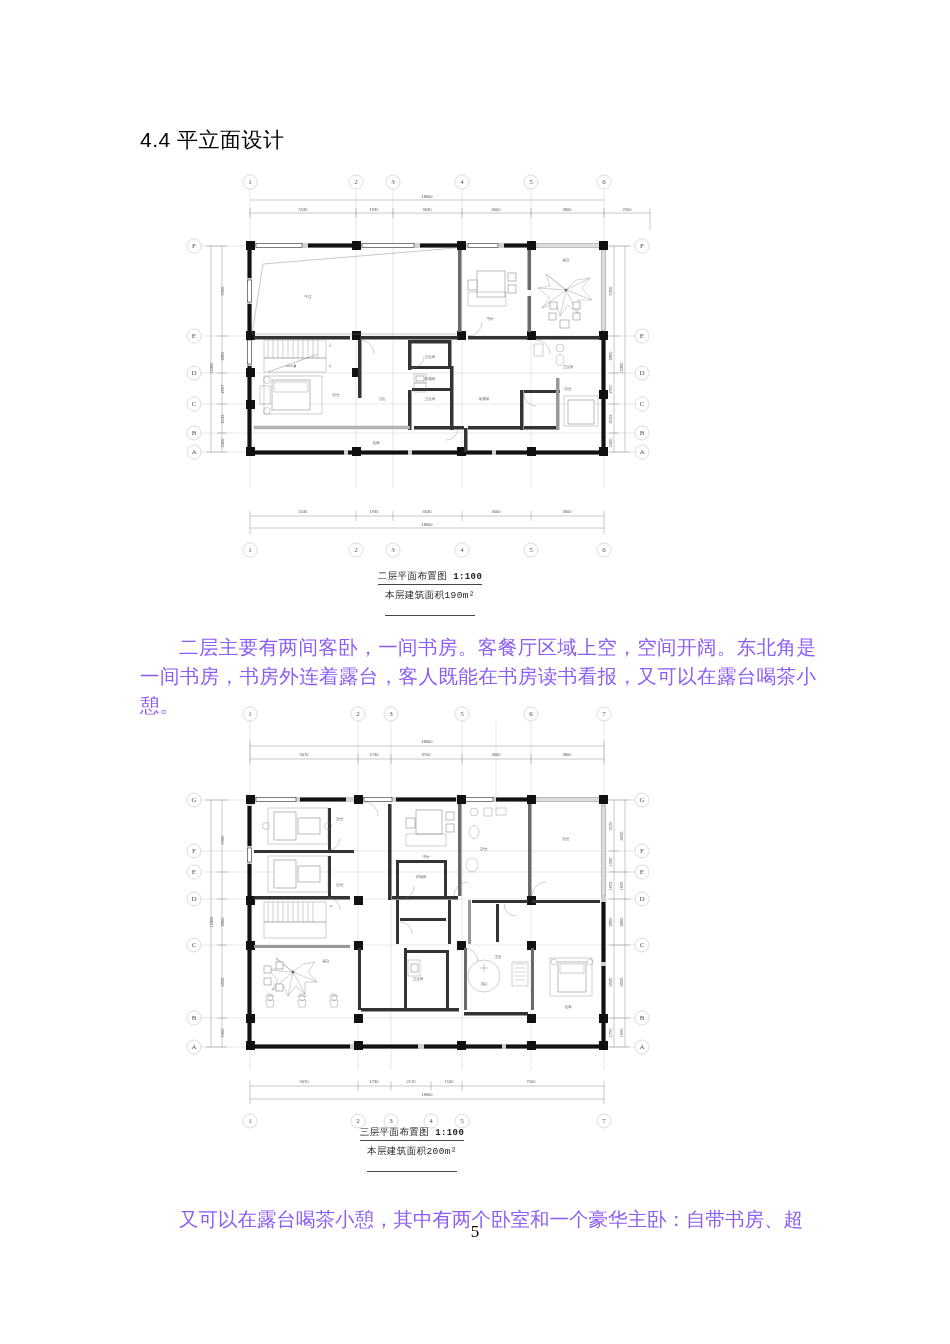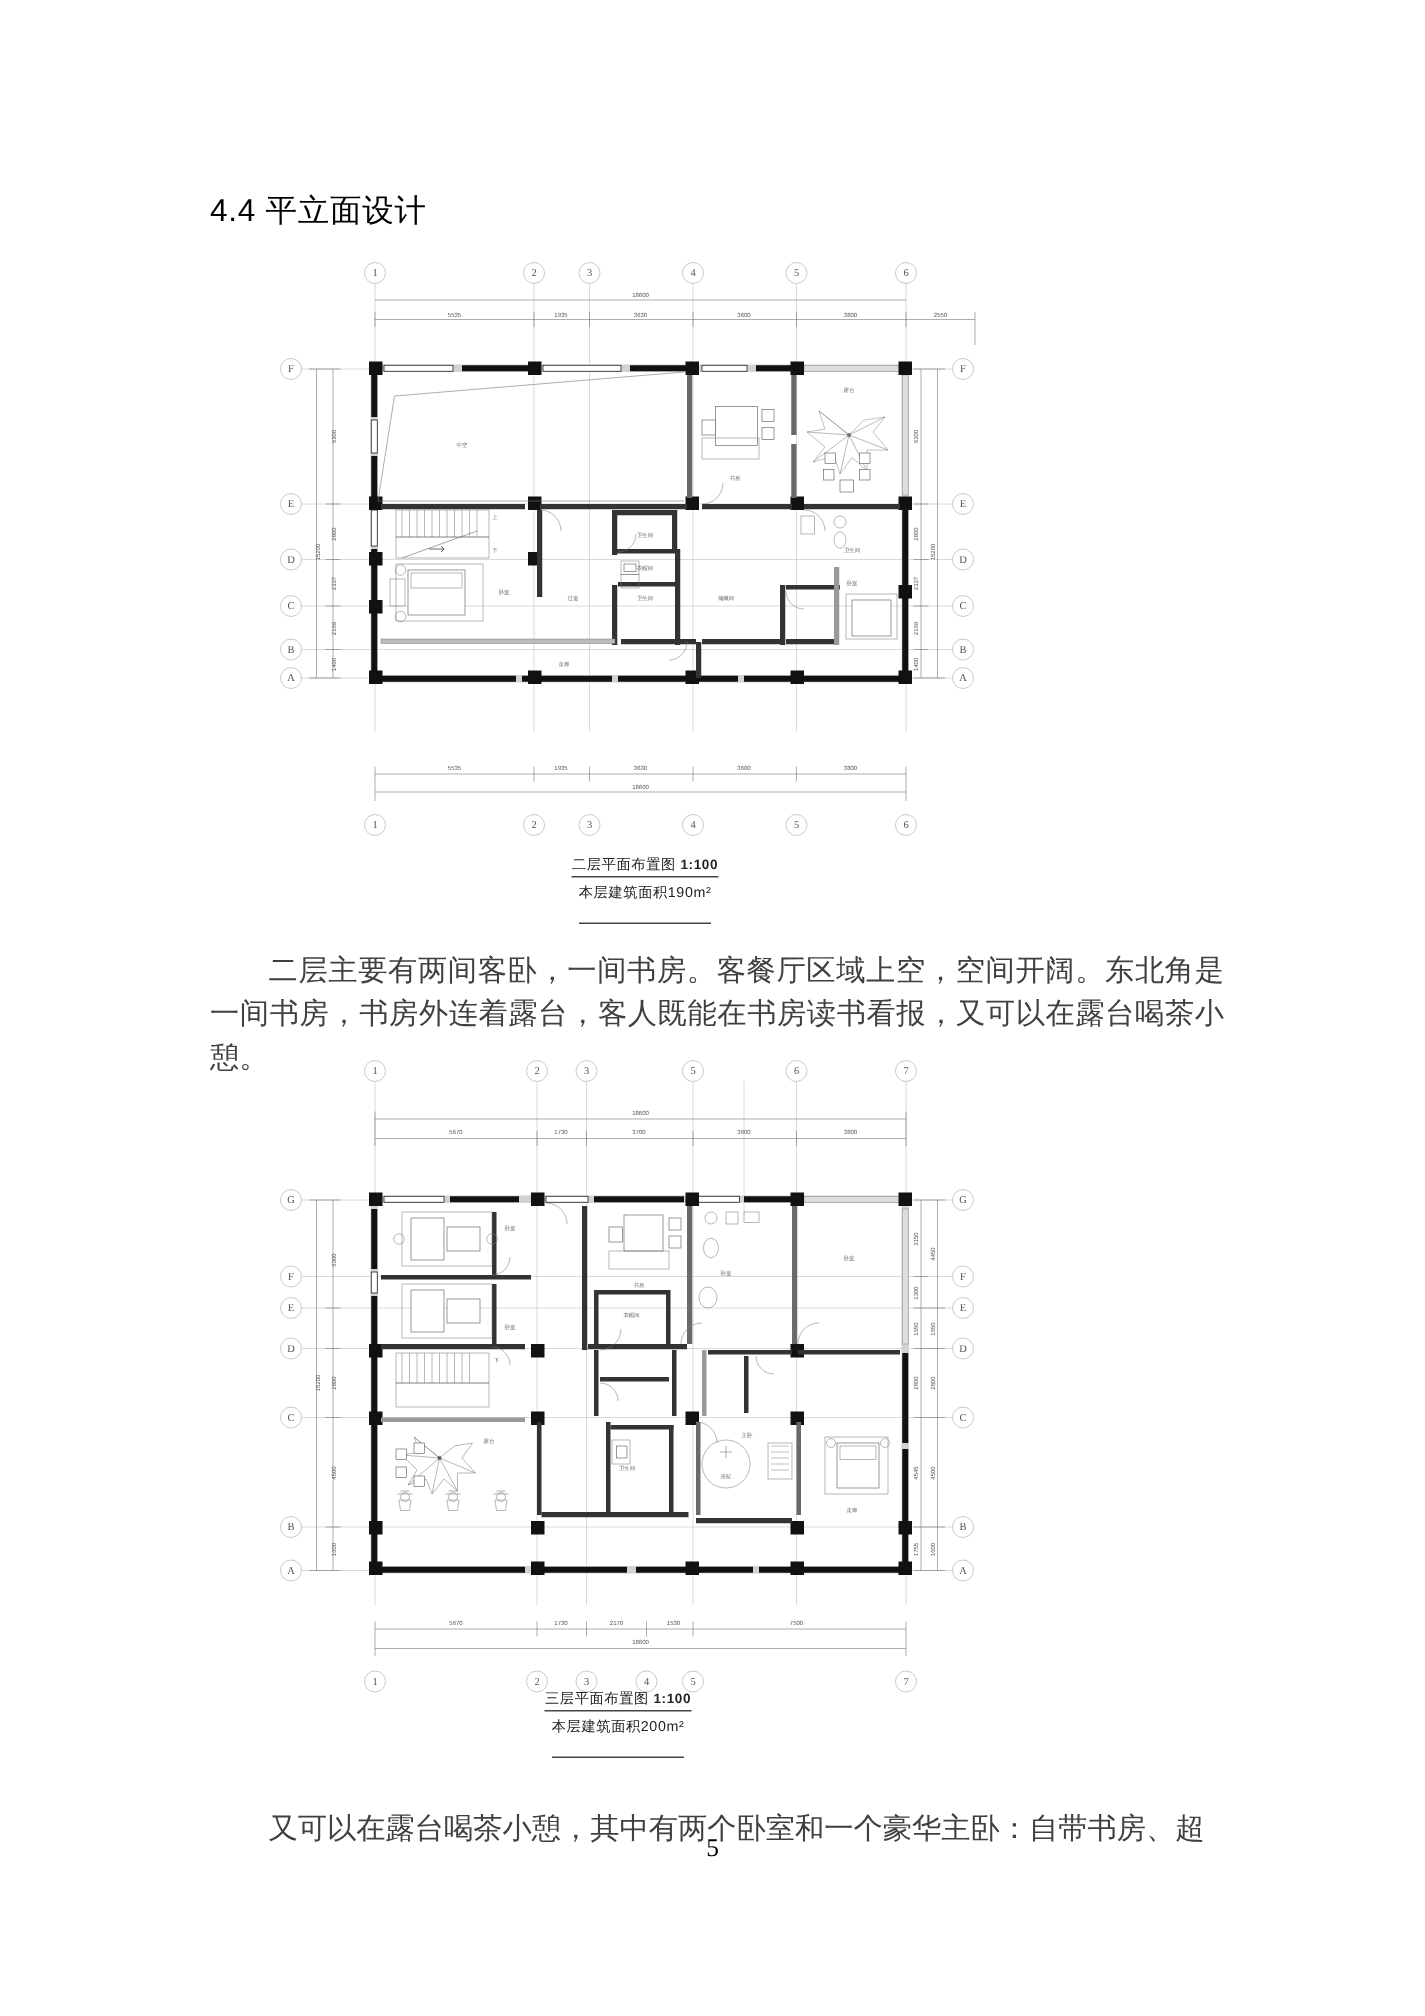--- a/index.html
+++ b/index.html
@@ -12,40 +12,40 @@
 
   .heading{
     position:absolute;left:140px;top:126px;
     font-family:"Liberation Sans","DejaVu Sans",sans-serif;
     font-weight:normal;font-size:21px;letter-spacing:.5px;color:#000;
   }
 
   .para{
     position:absolute;
     font-size:19.5px;line-height:29px;text-align:justify;
-    text-justify:inter-ideograph;color:#404040;
+    text-justify:inter-ideograph;color:#8b5cf6;
     font-family:"Liberation Serif","DejaVu Serif",serif;
   }
   #para-1{left:140px;top:613px;width:676px;text-indent:2em;}
   #para-2{left:140px;top:1185px;width:676px;text-indent:2em;}
 
   .pagenum{
     position:absolute;left:0;top:1222px;width:950px;text-align:center;
     font-size:17px;color:#000;
   }
 
   
   .drawing{position:absolute;}
   #drawing-1{left:168px;top:168px;width:500px;height:420px;}
   #drawing-2{left:168px;top:700px;width:500px;height:460px;}
   .drawing svg{display:block;width:100%;height:100%;}
 
   .cap{
     position:absolute;text-align:center;
-    font-family:Liberation Sans, sans-serif;color:#222;
+    font-family:Liberation Mono, monospace;color:#222;
   }
   .cap .l1{font-size:9.5px;letter-spacing:.4px;border-bottom:1px solid #444;display:inline-block;padding-bottom:1px;}
   .cap .l2{font-size:9.5px;letter-spacing:.4px;display:inline-block;margin-top:2px;border-bottom:1px solid #444;padding-bottom:13px;text-align:right;}
   .cap .scale{font-size:9px;font-weight:bold;}
   #caption-1{left:330px;top:566px;width:200px;}
   #caption-2{left:312px;top:1122px;width:200px;}
 </style>
 </head>
 <body>
 

